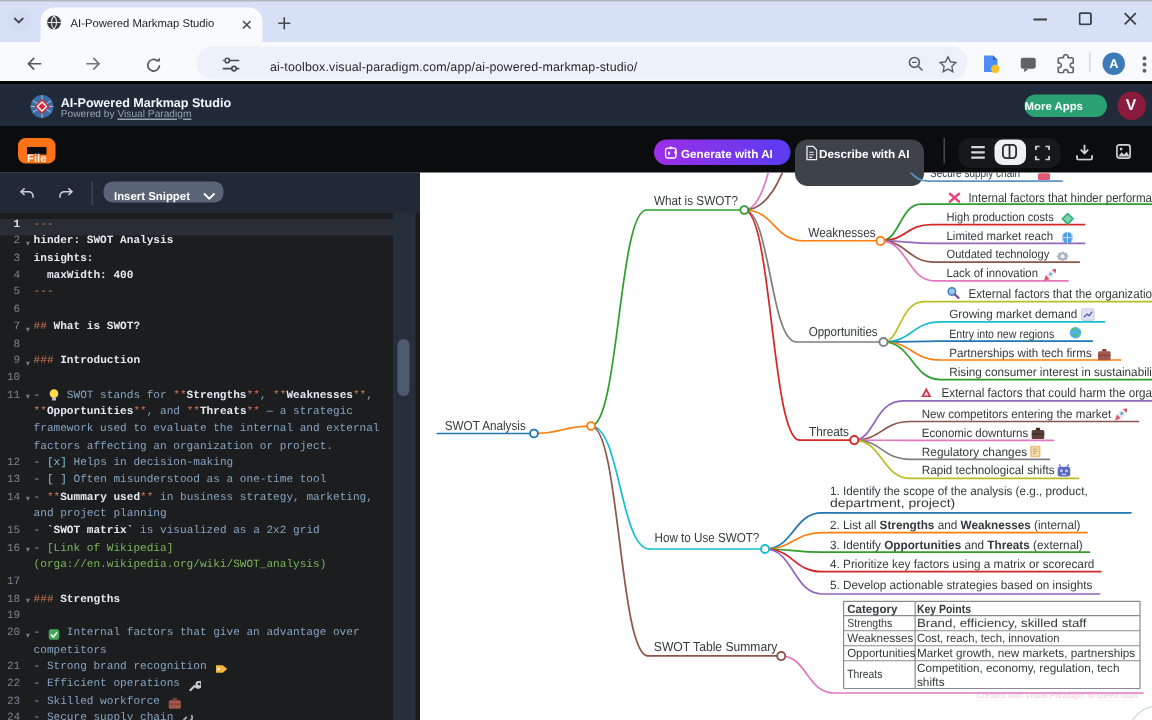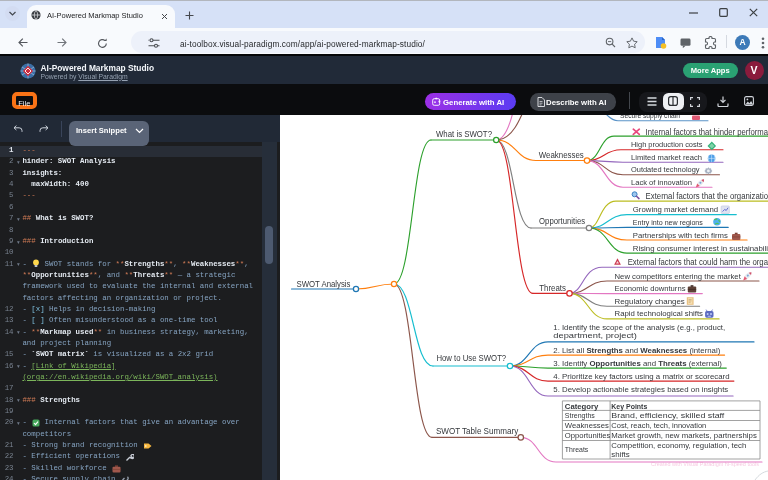--- a/index.html
+++ b/index.html
@@ -5,42 +5,42 @@
 .ab{position:absolute}
 #tabbar{left:0;top:0;width:768px;height:28px;background:#d6e1f7;border-top:1px solid #b2b6bd}
 #tab{left:27px;top:4.5px;width:148px;height:23.5px;background:#f8fafd;border-radius:9px 9px 0 0}
 #tabtitle{left:47px;top:10.5px;font-size:7.5px;color:#1d1e20;white-space:nowrap}
 #navbar{left:0;top:28px;width:768px;height:27px;background:#f8fafd}
 #omni{left:131px;top:30.5px;width:514px;height:22.5px;background:#edf1fa;border-radius:11px}
 #urltxt{left:180px;top:38.5px;font-size:8.3px;color:#27292c;letter-spacing:0.1px;white-space:nowrap}
 #apphdr{left:0;top:54px;width:768px;height:30px;background:#212a38;border-top:2px solid #050608}
 #apptitle{left:40.5px;top:62.8px;font-size:8.4px;font-weight:bold;color:#f3f6fa;white-space:nowrap}
 #appsub{left:40.5px;top:72.5px;font-size:6.8px;color:#95a1b1;white-space:nowrap}
-#moreapps{left:683px;top:62.5px;width:54.5px;height:15px;background:#2aa173;border-radius:8px;color:#fff;font-size:7.6px;font-weight:bold;text-align:center;line-height:15.5px}
+#moreapps{left:683px;top:62.5px;width:54.5px;height:15px;background:#2aa173;border-radius:8px;color:#fff;font-size:7.6px;font-weight:bold;text-align:left;line-height:15.5px}
 #vbadge{left:744.5px;top:60.5px;width:19px;height:19px;background:#8a1b3c;border-radius:50%;color:#fff;font-size:10.5px;font-weight:bold;text-align:center;line-height:19px}
 #blackbar{left:0;top:84px;width:768px;height:31px;background:#0b0c0e}
-#filebtn{left:12px;top:92px;width:24.5px;height:16.5px;border:4px solid #f97316;border-radius:5px;color:#f0f1f3;font-size:7.6px;font-weight:normal;text-align:center;line-height:16px}
-#genbtn{left:425px;top:93px;width:91px;height:17px;background:linear-gradient(90deg,#9c2fe6,#5a3cf2);border-radius:8.5px}
+#filebtn{left:12px;top:92px;width:24.5px;height:16.5px;border:6px solid #f97316;border-radius:5px;color:#f0f1f3;font-size:7.6px;font-weight:bold;text-align:center;line-height:16px}
+#genbtn{left:436px;top:93px;width:91px;height:17px;background:linear-gradient(90deg,#9c2fe6,#5a3cf2);border-radius:8.5px}
 #gentxt{left:18px;top:4.5px;font-size:7.8px;font-weight:bold;color:#fff;white-space:nowrap}
-#descbtn{left:529.5px;top:93px;width:86px;height:18px;background:#3e4249;border-radius:8.5px}
+#descbtn{left:529.5px;top:93px;width:86px;height:31px;background:#3e4249;border-radius:8.5px}
 #desctxt{left:16.5px;top:4.5px;font-size:7.8px;font-weight:bold;color:#fff;white-space:nowrap}
 #tbsep{left:628.5px;top:92px;width:1px;height:17px;background:#43474d}
 #viewgrp{left:639px;top:91.5px;width:68px;height:20px;background:#17181c;border-radius:8px}
 #viewactive{left:23.5px;top:1.8px;width:21px;height:16.4px;background:#eef0f3;border-radius:5.5px}
 #editor{left:0;top:115px;width:280px;height:365px;background:#1c1d1f}
 #edtool{left:0;top:0;width:280px;height:27px;background:#212936}
 #edsep{left:60.5px;top:5.5px;width:1px;height:16px;background:#39445a}
-#snipbtn{left:68.5px;top:6px;width:80px;height:25px;background:#5a6477;border-radius:6px;color:#fff;font-size:7.6px;font-weight:bold;text-align:left;line-height:19.5px}
+#snipbtn{left:68.5px;top:6px;width:80px;height:14px;background:#5a6477;border-radius:6px;color:#fff;font-size:7.6px;font-weight:bold;text-align:left;line-height:19.5px}
 #activeline{left:0;top:30.5px;width:262px;height:11.4px;background:#282d36}
 #gutter{left:0;top:30.1px;width:13.5px;text-align:right;font-family:"Liberation Mono",monospace;font-size:7.4px;line-height:11.35px;color:#78828f;white-space:pre}
 #code{left:22.4px;top:30.1px;font-family:"Liberation Mono",monospace;font-size:7.4px;line-height:11.35px;color:#86a4c2;white-space:pre}
 #code b{color:#e4eaf1}
 .tok{color:#cf7a55}
 .chk{color:#7fc1e0}
-.lnk{color:#7cb65b;text-decoration:underline}
+.lnk{color:#7cb65b;}
 #scrollbar{left:262px;top:27px;width:15px;height:338px;background:#262e3a}
 #scrollthumb{left:2.5px;top:84px;width:8px;height:38px;background:#4d5a70;border-radius:4px}
 .fold{position:absolute;left:14.5px;width:8px;text-align:center;font-size:5.5px;color:#6f7988;font-family:"Liberation Sans",sans-serif}
 .emo{position:absolute}
 #map{left:280px;top:115px}
 </style></head>
 <body>
 <div id="tabbar" class="ab"></div>
 <svg class="ab" style="left:5px;top:6px" width="15" height="15">
     <circle cx="7.5" cy="7.5" r="7.5" fill="#d3dcf2"></circle>
@@ -221,21 +221,21 @@
 <span class="tok">##</span> <b>What is SWOT?</b>
 
 <span class="tok">###</span> <b>Introduction</b>
 
 -    SWOT stands for <span class="tok">**</span><b>Strengths</b><span class="tok">**</span>, <span class="tok">**</span><b>Weaknesses</b><span class="tok">**</span>,
 <span class="tok">**</span><b>Opportunities</b><span class="tok">**</span>, and <span class="tok">**</span><b>Threats</b><span class="tok">**</span> — a strategic
 framework used to evaluate the internal and external
 factors affecting an organization or project.
 - <span class="chk">[x]</span> Helps in decision-making
 - <span class="chk">[ ]</span> Often misunderstood as a one-time tool
-- <span class="tok">**</span><b>Markmap used</b><span class="tok">**</span> in business strategy, marketing,
+- <span class="tok">**</span><b>Summary used</b><span class="tok">**</span> in business strategy, marketing,
 and project planning
 - <b>`SWOT matrix`</b> is visualized as a 2x2 grid
 - <span class="lnk">[Link of Wikipedia]</span>
 <span class="lnk">(orga://en.wikipedia.org/wiki/SWOT_analysis)</span>
 
 <span class="tok">###</span> <b>Strengths</b>
 
 -    Internal factors that give an advantage over
 competitors
 - Strong brand recognition

